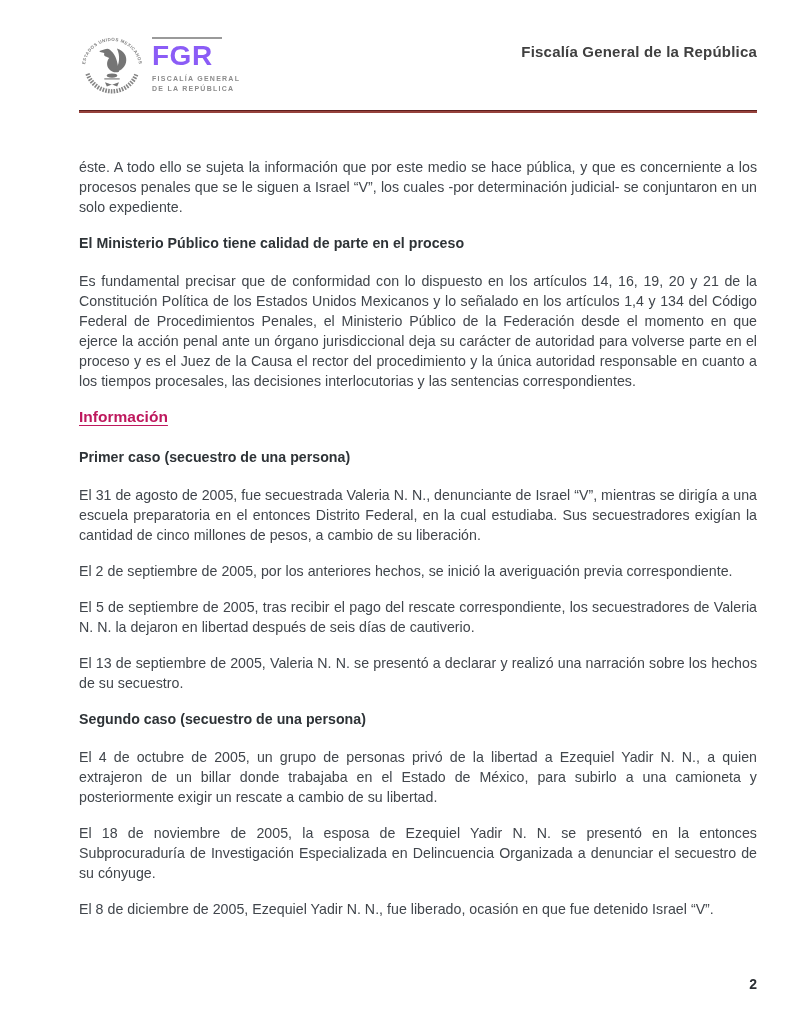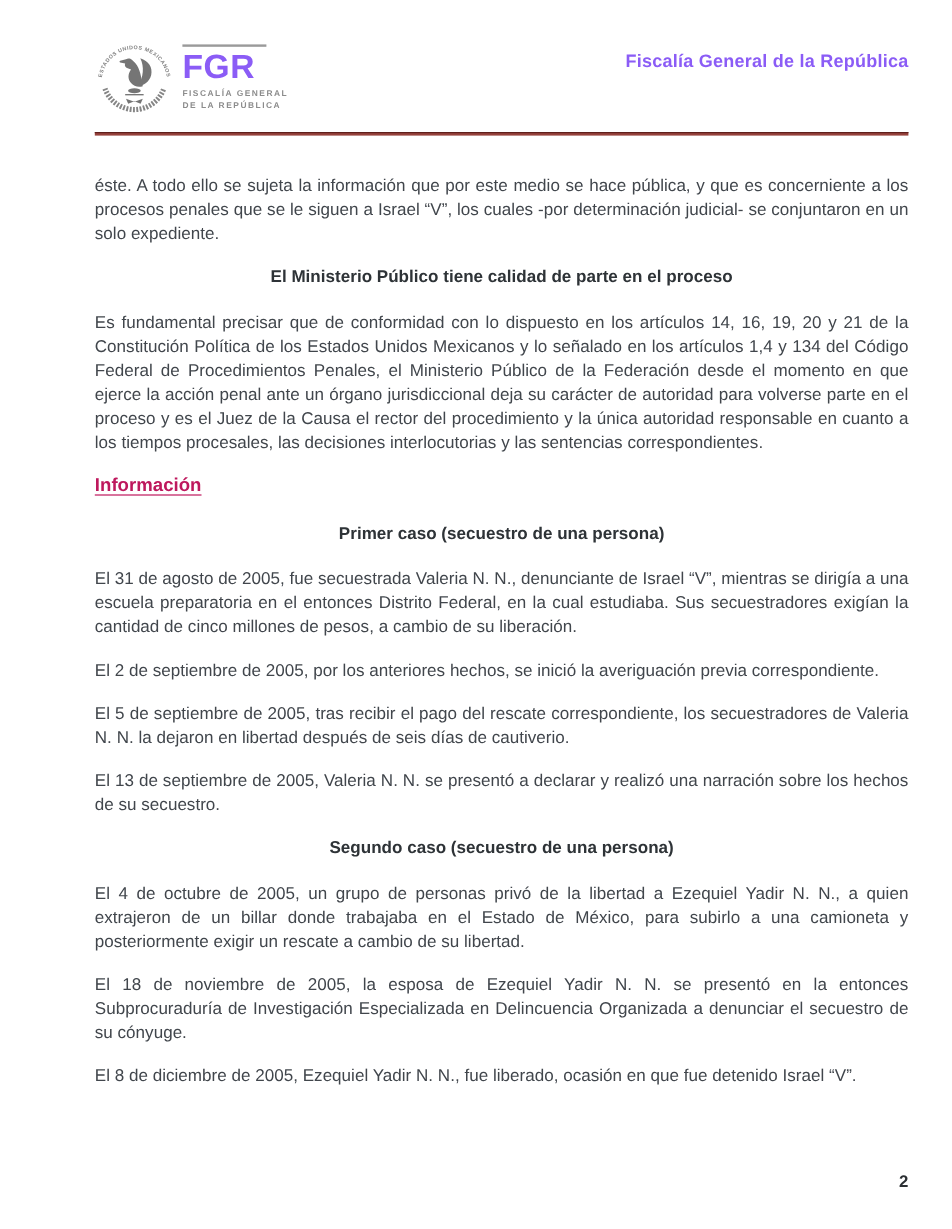--- a/index.html
+++ b/index.html
@@ -68,21 +68,21 @@
     color: #8c8c8c;
     white-space: nowrap;
   }
 
   .org-title {
     position: absolute;
     top: 43px;
     right: 36px;
     font-size: 15px;
     font-weight: bold;
-    color: #8b5cf6;
+    color: #404040;
     letter-spacing: 0.2px;
   }
 
   .red-rule {
     position: absolute;
     left: 79px;
     right: 36px;
     top: 110px;
     height: 2px;
     background: #96423c;
@@ -95,25 +95,24 @@
     left: 79px;
     width: 678px;
     top: 145px;
     color: #41464c;
     font-size: 14.2px;
     line-height: 20px;
     text-align: justify;
     letter-spacing: 0.02px;
   }
   .para {
-    margin: 0 0 16px 0;
+    margin: 12px 0 16px 0;
   }
   .h-center {
     margin: 6px 0 18px 0;
-    text-align: center;
     font-size: 14.2px;
     font-weight: bold;
     color: #2e3337;
   }
   .h-info {
     margin: 12px 0 20px 0;
     text-align: left;
     font-size: 15.5px;
     font-weight: bold;
     color: #be185d;

